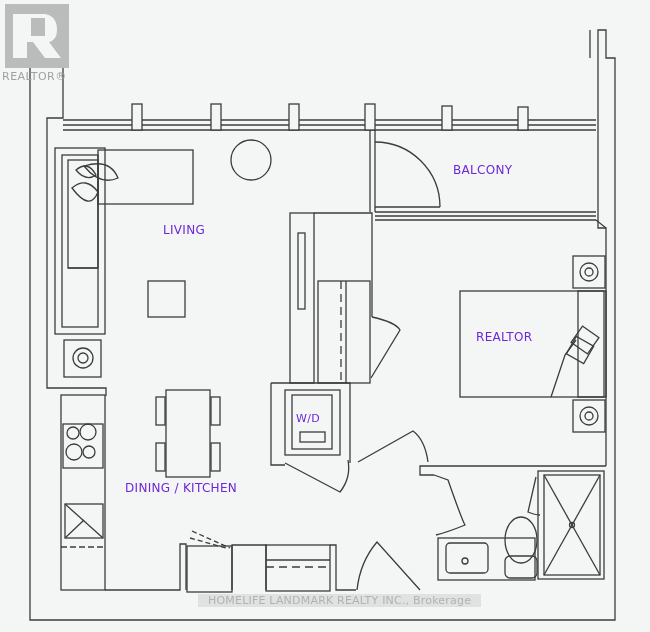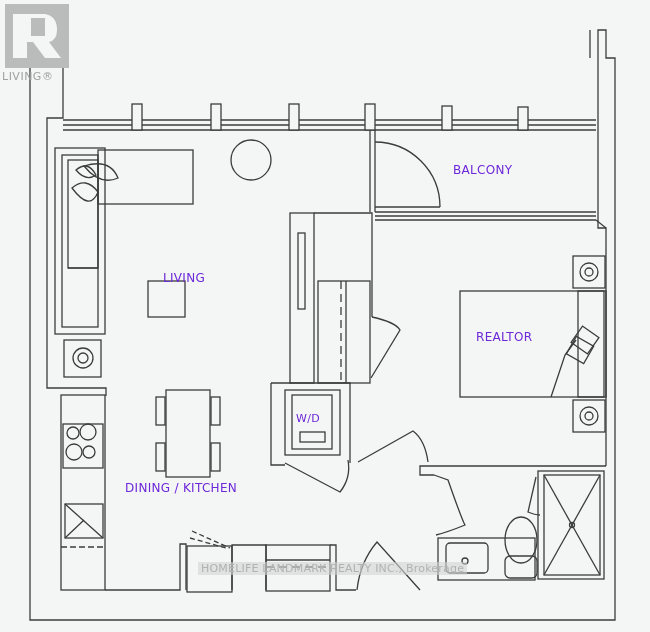--- a/index.html
+++ b/index.html
@@ -2,21 +2,21 @@
 <html><head>
 <meta charset="utf-8">
 <style>
   html,body{margin:0;padding:0;background:#f4f6f5;}
   body{width:650px;height:632px;position:relative;overflow:hidden;font-family:"DejaVu Sans",sans-serif;}
   #plan{position:absolute;left:0;top:0;width:650px;height:632px;}
   .lbl{position:absolute;color:#6d28d9;font-family:"DejaVu Sans",sans-serif;font-size:12px;letter-spacing:0.3px;white-space:nowrap;}
   .logo{position:absolute;left:2px;top:4px;width:68px;height:84px;}
   .logo-box{position:absolute;left:3px;top:0;width:64px;height:64px;background:#b9bcbb;}
   .logo-text{position:absolute;left:0;top:66px;font-size:11px;color:#9ea2a1;letter-spacing:0.5px;}
-  .wm{position:absolute;left:198px;top:562px;font-size:11px;color:#b0b3b2;background:rgba(210,212,211,0.6);padding:0 3px;letter-spacing:0.2px;}
+  .wm{position:absolute;left:198px;top:594px;font-size:11px;color:#b0b3b2;background:rgba(210,212,211,0.6);padding:0 10px;letter-spacing:0.2px;}
 </style>
 </head>
 <body>
 
 <svg id="plan" viewBox="0 0 650 632" xmlns="http://www.w3.org/2000/svg" fill="none" stroke="#3c3c3c" stroke-width="1.3">
 
   <g>
     <polyline points="30,30 30,620 615,620 615,58 606,58 606,30 598,30 598,228 606,228 606,466"></polyline>
     <polyline points="63,30 63,118 47,118 47,388 106,388 106,396"></polyline>
     <polyline points="590,30 590,58"></polyline>
@@ -150,22 +150,22 @@
 </svg>
 
 <div class="logo">
   <div class="logo-box">
     <svg width="64" height="64" viewBox="0 0 64 64">
       <rect x="8" y="10" width="14" height="44" fill="#f4f6f5"></rect>
       <path d="M22,10 L40,10 Q52,12 52,26 Q52,36 44,38 L56,54 L40,54 L28,38 L22,38Z" fill="#f4f6f5"></path>
       <rect x="26" y="14" width="14" height="18" fill="#b9bcbb"></rect>
     </svg>
   </div>
-  <div class="logo-text">LIVING®</div>
+  <div class="logo-text">REALTOR®</div>
 </div>
 
-<div class="lbl" style="left:163px;top:223px;margin-top:48px;">LIVING</div>
+<div class="lbl" style="left:163px;top:223px;">LIVING</div>
 <div class="lbl" style="left:453px;top:163px;">BALCONY</div>
 <div class="lbl" style="left:476px;top:330px;">REALTOR</div>
 <div class="lbl" style="left:296px;top:412px;font-size:11px;">W/D</div>
 <div class="lbl" style="left:125px;top:481px;">DINING / KITCHEN</div>
 
 <div class="wm">HOMELIFE LANDMARK REALTY INC., Brokerage</div>
 
 </body></html>

